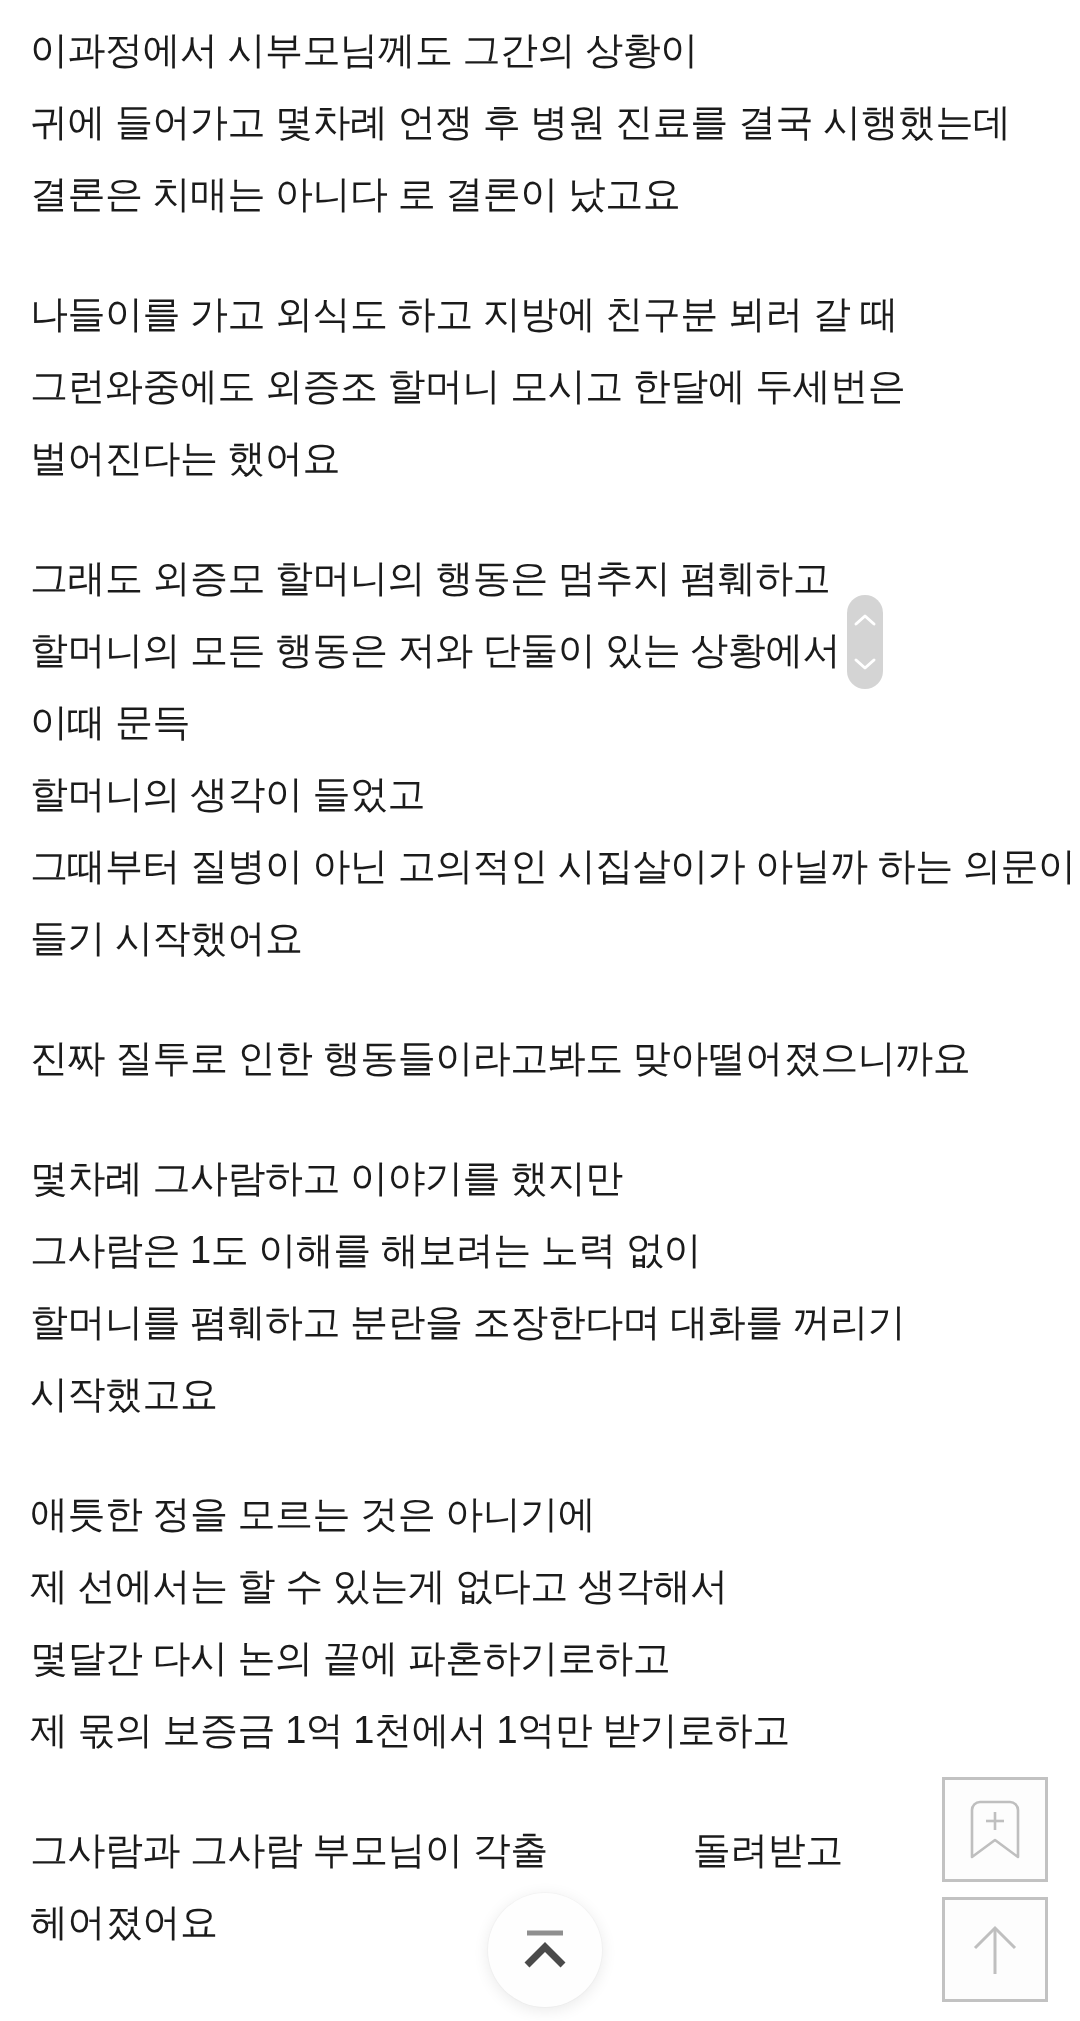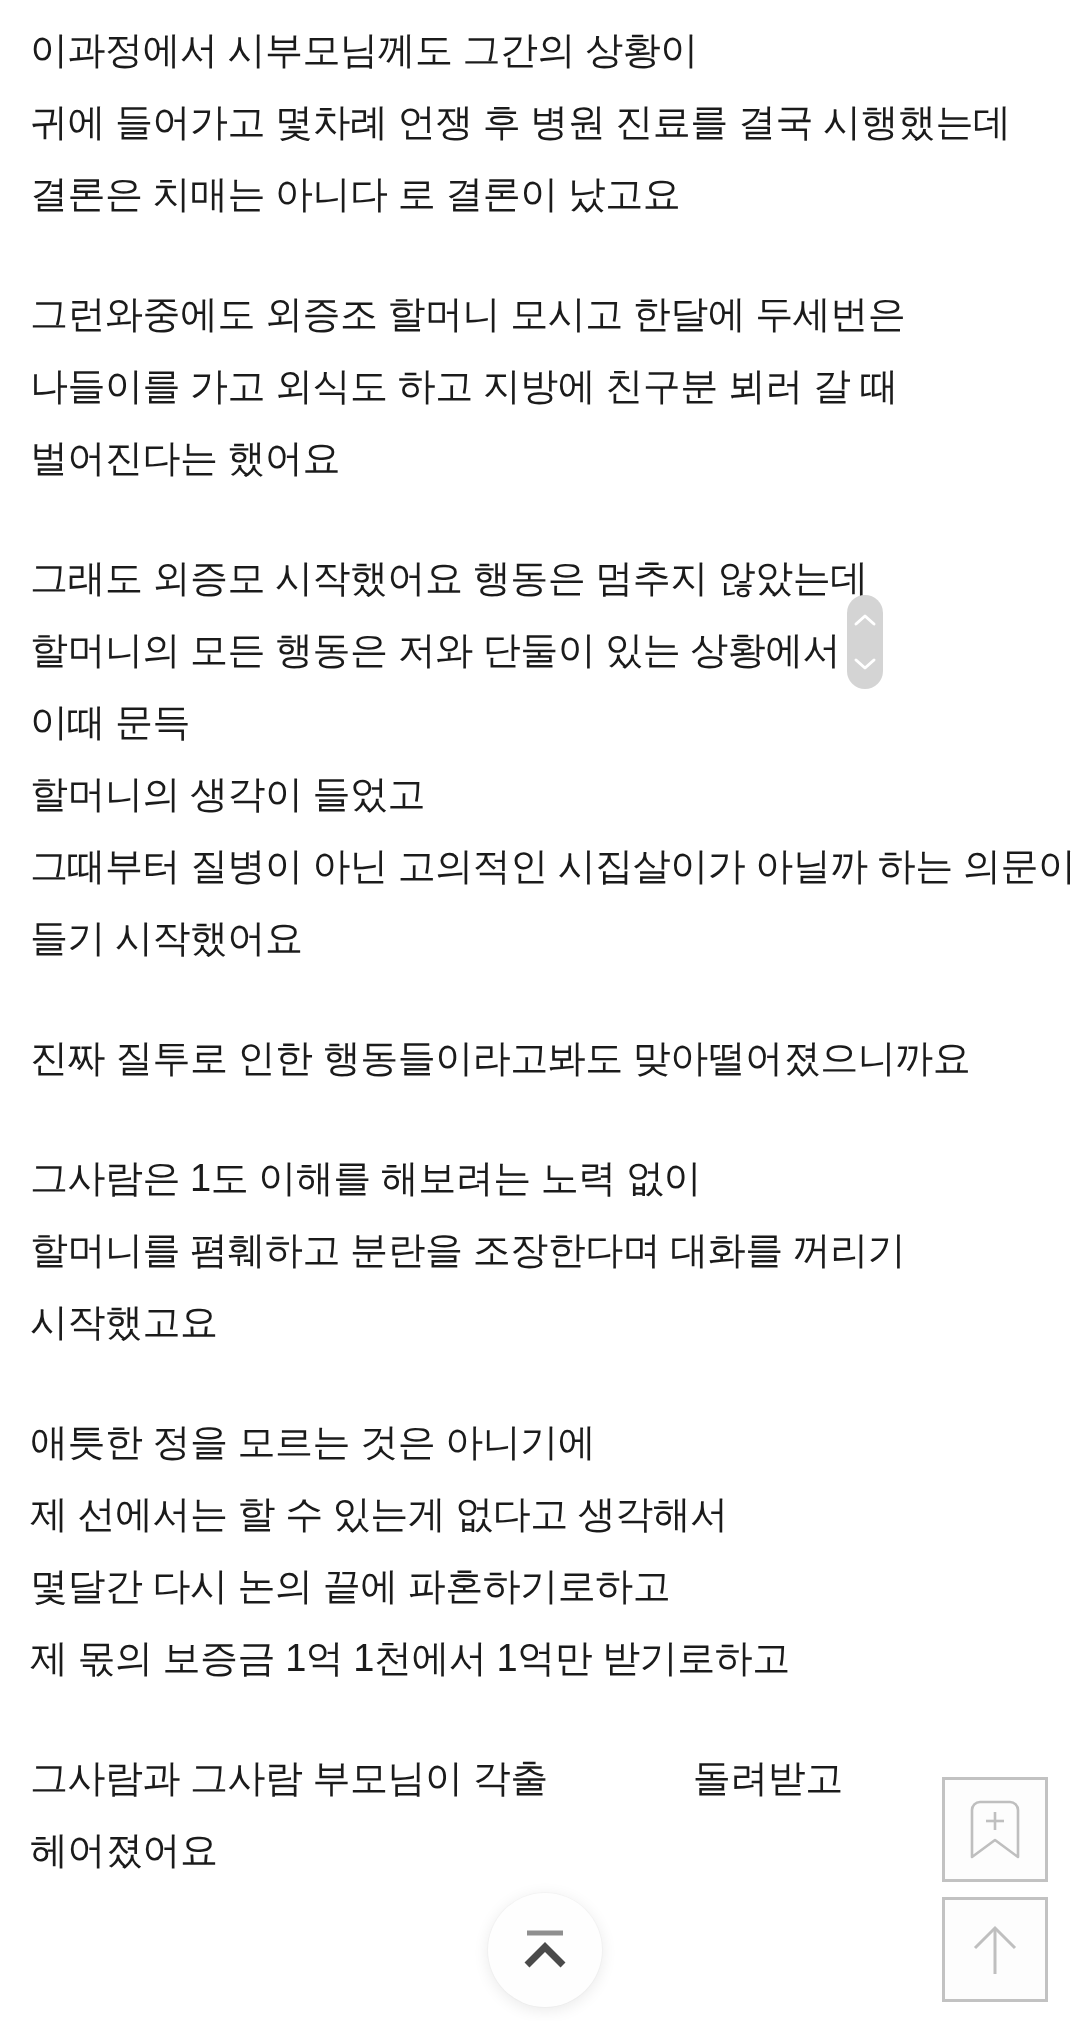--- a/index.html
+++ b/index.html
@@ -99,36 +99,37 @@
 <div class="page">
 
   <div class="content">
     <div>
         <div class="paragraph">
           <div class="line">이과정에서 시부모님께도 그간의 상황이</div>
           <div class="line">귀에 들어가고 몇차례 언쟁 후 병원 진료를 결국 시행했는데</div>
           <div class="line">결론은 치매는 아니다 로 결론이 났고요</div>
         </div>
         <div class="paragraph">
+          <div class="line">나들이를 가고 외식도 하고 지방에 친구분 뵈러 갈 때</div>
           <div class="line">그런와중에도 외증조 할머니 모시고 한달에 두세번은</div>
-          <div class="line">나들이를 가고 외식도 하고 지방에 친구분 뵈러 갈 때</div>
           <div class="line">벌어진다는 했어요</div>
         </div>
         <div class="paragraph">
-          <div class="line">그래도 외증모 시작했어요 행동은 멈추지 않았는데</div>
+          <div class="line">그래도 외증모 할머니의 행동은 멈추지 폄훼하고</div>
           <div class="line">할머니의 모든 행동은 저와 단둘이 있는 상황에서</div>
           <div class="line">이때 문득</div>
           <div class="line">할머니의 생각이 들었고</div>
           <div class="line">그때부터 질병이 아닌 고의적인 시집살이가 아닐까 하는 의문이</div>
           <div class="line">들기 시작했어요</div>
         </div>
         <div class="paragraph">
           <div class="line">진짜 질투로 인한 행동들이라고봐도 맞아떨어졌으니까요</div>
         </div>
         <div class="paragraph">
+          <div class="line">몇차례 그사람하고 이야기를 했지만</div>
           <div class="line">그사람은 1도 이해를 해보려는 노력 없이</div>
           <div class="line">할머니를 폄훼하고 분란을 조장한다며 대화를 꺼리기</div>
           <div class="line">시작했고요</div>
         </div>
         <div class="paragraph">
           <div class="line">애틋한 정을 모르는 것은 아니기에</div>
           <div class="line">제 선에서는 할 수 있는게 없다고 생각해서</div>
           <div class="line">몇달간 다시 논의 끝에 파혼하기로하고</div>
           <div class="line">제 몫의 보증금 1억 1천에서 1억만 받기로하고</div>
         </div>

